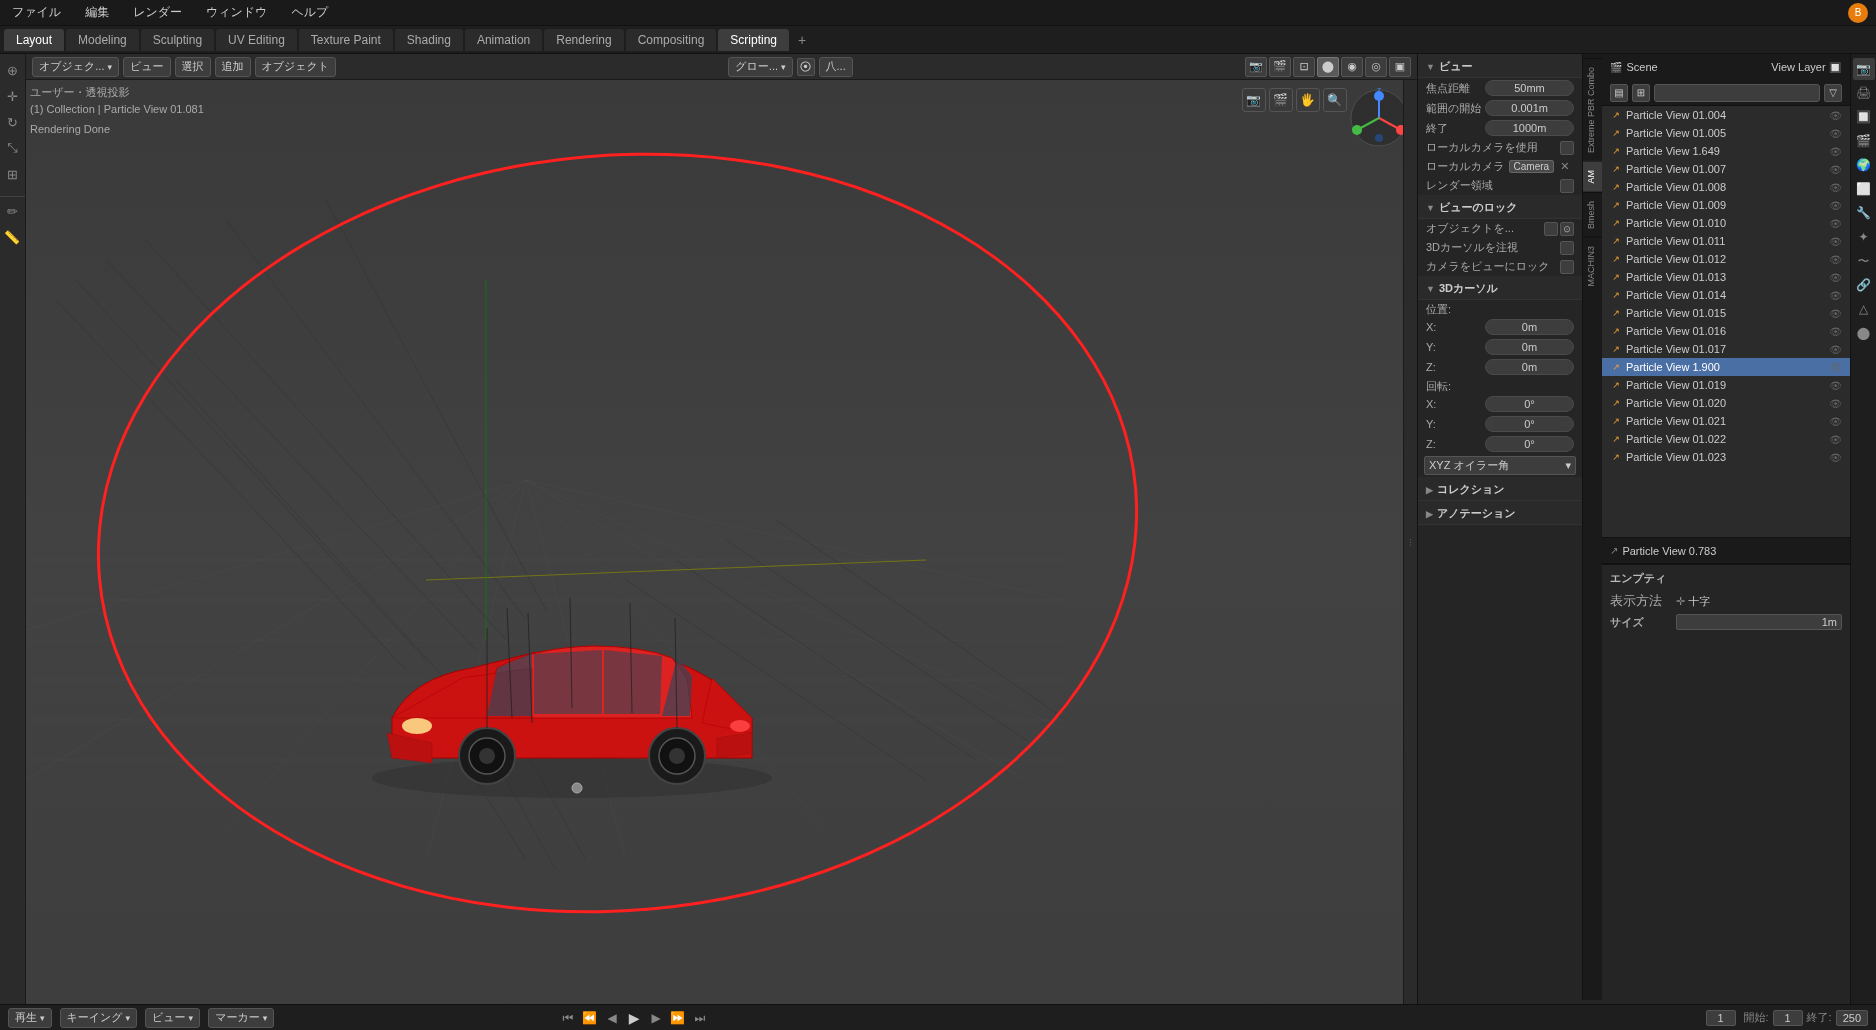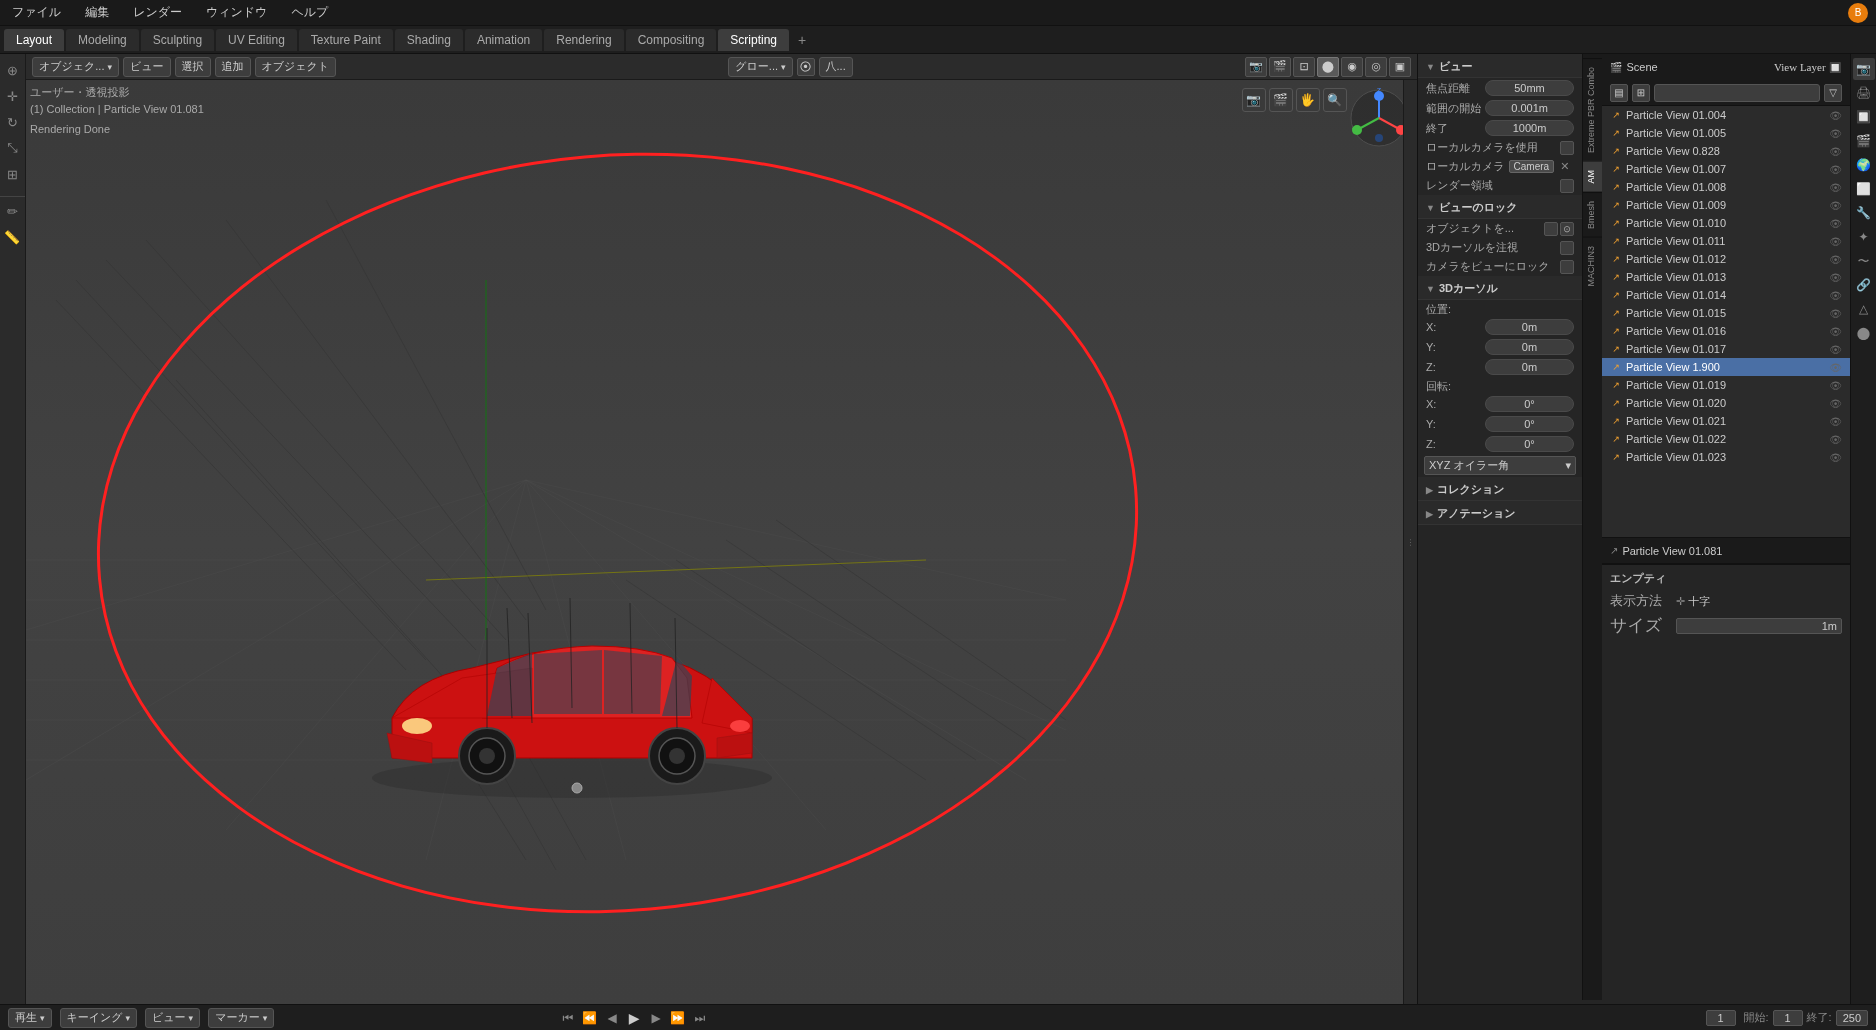--- a/index.html
+++ b/index.html
@@ -750,21 +750,21 @@
     </div>
   </div>
 
   <div style="display:flex;flex-direction:column;width:248px;">
 
     <div class="scene-header">
       <div style="display:flex;align-items:center;gap:4px;flex:1;cursor:pointer;">
         <span style="font-size:10px;color:#888;">🎬</span>
         <span>Scene</span>
       </div>
-      <div style="display:flex;align-items:center;gap:4px;flex:1;cursor:pointer;justify-content:flex-end;font-family:Liberation Serif, serif;">
+      <div style="display:flex;align-items:center;gap:4px;flex:1;cursor:pointer;justify-content:flex-end;">
         <span>View Layer</span>
         <span style="font-size:10px;color:#888;">🔲</span>
       </div>
     </div>
 
     <div class="outliner-header">
       <div style="width:18px;height:18px;background:#3d3d3d;border:1px solid #555;border-radius:2px;display:flex;align-items:center;justify-content:center;cursor:pointer;font-size:10px;">▤</div>
       <div style="width:18px;height:18px;background:#3d3d3d;border:1px solid #555;border-radius:2px;display:flex;align-items:center;justify-content:center;cursor:pointer;font-size:10px;">⊞</div>
       <input class="outliner-search" type="text" value="" placeholder="" style="">
       <div style="width:18px;height:18px;background:#3d3d3d;border:1px solid #555;border-radius:2px;display:flex;align-items:center;justify-content:center;cursor:pointer;font-size:10px;">▽</div>
@@ -777,21 +777,21 @@
           <span>Particle View 01.004</span>
           <span class="outliner-item-eye">👁</span>
         </div>
         <div class="outliner-item">
           <span class="outliner-item-icon">↗</span>
           <span>Particle View 01.005</span>
           <span class="outliner-item-eye">👁</span>
         </div>
         <div class="outliner-item">
           <span class="outliner-item-icon">↗</span>
-          <span>Particle View 0.828</span>
+          <span>Particle View 1.649</span>
           <span class="outliner-item-eye">👁</span>
         </div>
         <div class="outliner-item">
           <span class="outliner-item-icon">↗</span>
           <span>Particle View 01.007</span>
           <span class="outliner-item-eye">👁</span>
         </div>
         <div class="outliner-item">
           <span class="outliner-item-icon">↗</span>
           <span>Particle View 01.008</span>
@@ -869,36 +869,36 @@
         </div>
         <div class="outliner-item">
           <span class="outliner-item-icon">↗</span>
           <span>Particle View 01.023</span>
           <span class="outliner-item-eye">👁</span>
         </div>
       </div>
 
     <div style="height:26px;background:#1a1a1a;border-top:1px solid #111;display:flex;align-items:center;padding:0 8px;gap:4px;">
       <span style="font-size:10px;color:#888;">↗</span>
-      <span style="font-size:11px;color:#ccc;">Particle View 01.081</span>
+      <span style="font-size:11px;color:#ccc;">Particle View 0.783</span>
     </div>
 
     <div style="flex:1;background:#252525;border-top:2px solid #111;padding:4px;">
       <div style="padding:2px 4px 4px 4px;font-size:11px;color:#bbb;font-weight:bold;">エンプティ</div>
 
       <div style="display:flex;align-items:center;padding:2px 4px;gap:6px;">
         <span style="color:#aaa;font-size:13px;min-width:60px;">表示方法</span>
         <div style="display:flex;align-items:center;gap:3px;">
           <span style="font-size:11px;color:#888;">✛</span>
           <span style="font-size:11px;color:#ccc;">十字</span>
         </div>
       </div>
 
       <div style="display:flex;align-items:center;padding:2px 4px;gap:6px;">
-        <span style="color:#aaa;font-size:17px;min-width:60px;">サイズ</span>
+        <span style="color:#aaa;font-size:11px;min-width:60px;font-weight:bold;">サイズ</span>
         <span style="flex:1;background:#3d3d3d;border:1px solid #555;border-radius:2px;padding:1px 4px;color:#ccc;font-size:11px;text-align:right;">1m</span>
       </div>
     </div>
   </div>
 
   <div class="right-icon-strip">
     <div class="strip-icon active" title="Render Properties">📷</div>
     <div class="strip-icon" title="Output Properties">🖨</div>
     <div class="strip-icon" title="View Layer">🔲</div>
     <div class="strip-icon" title="Scene">🎬</div>

